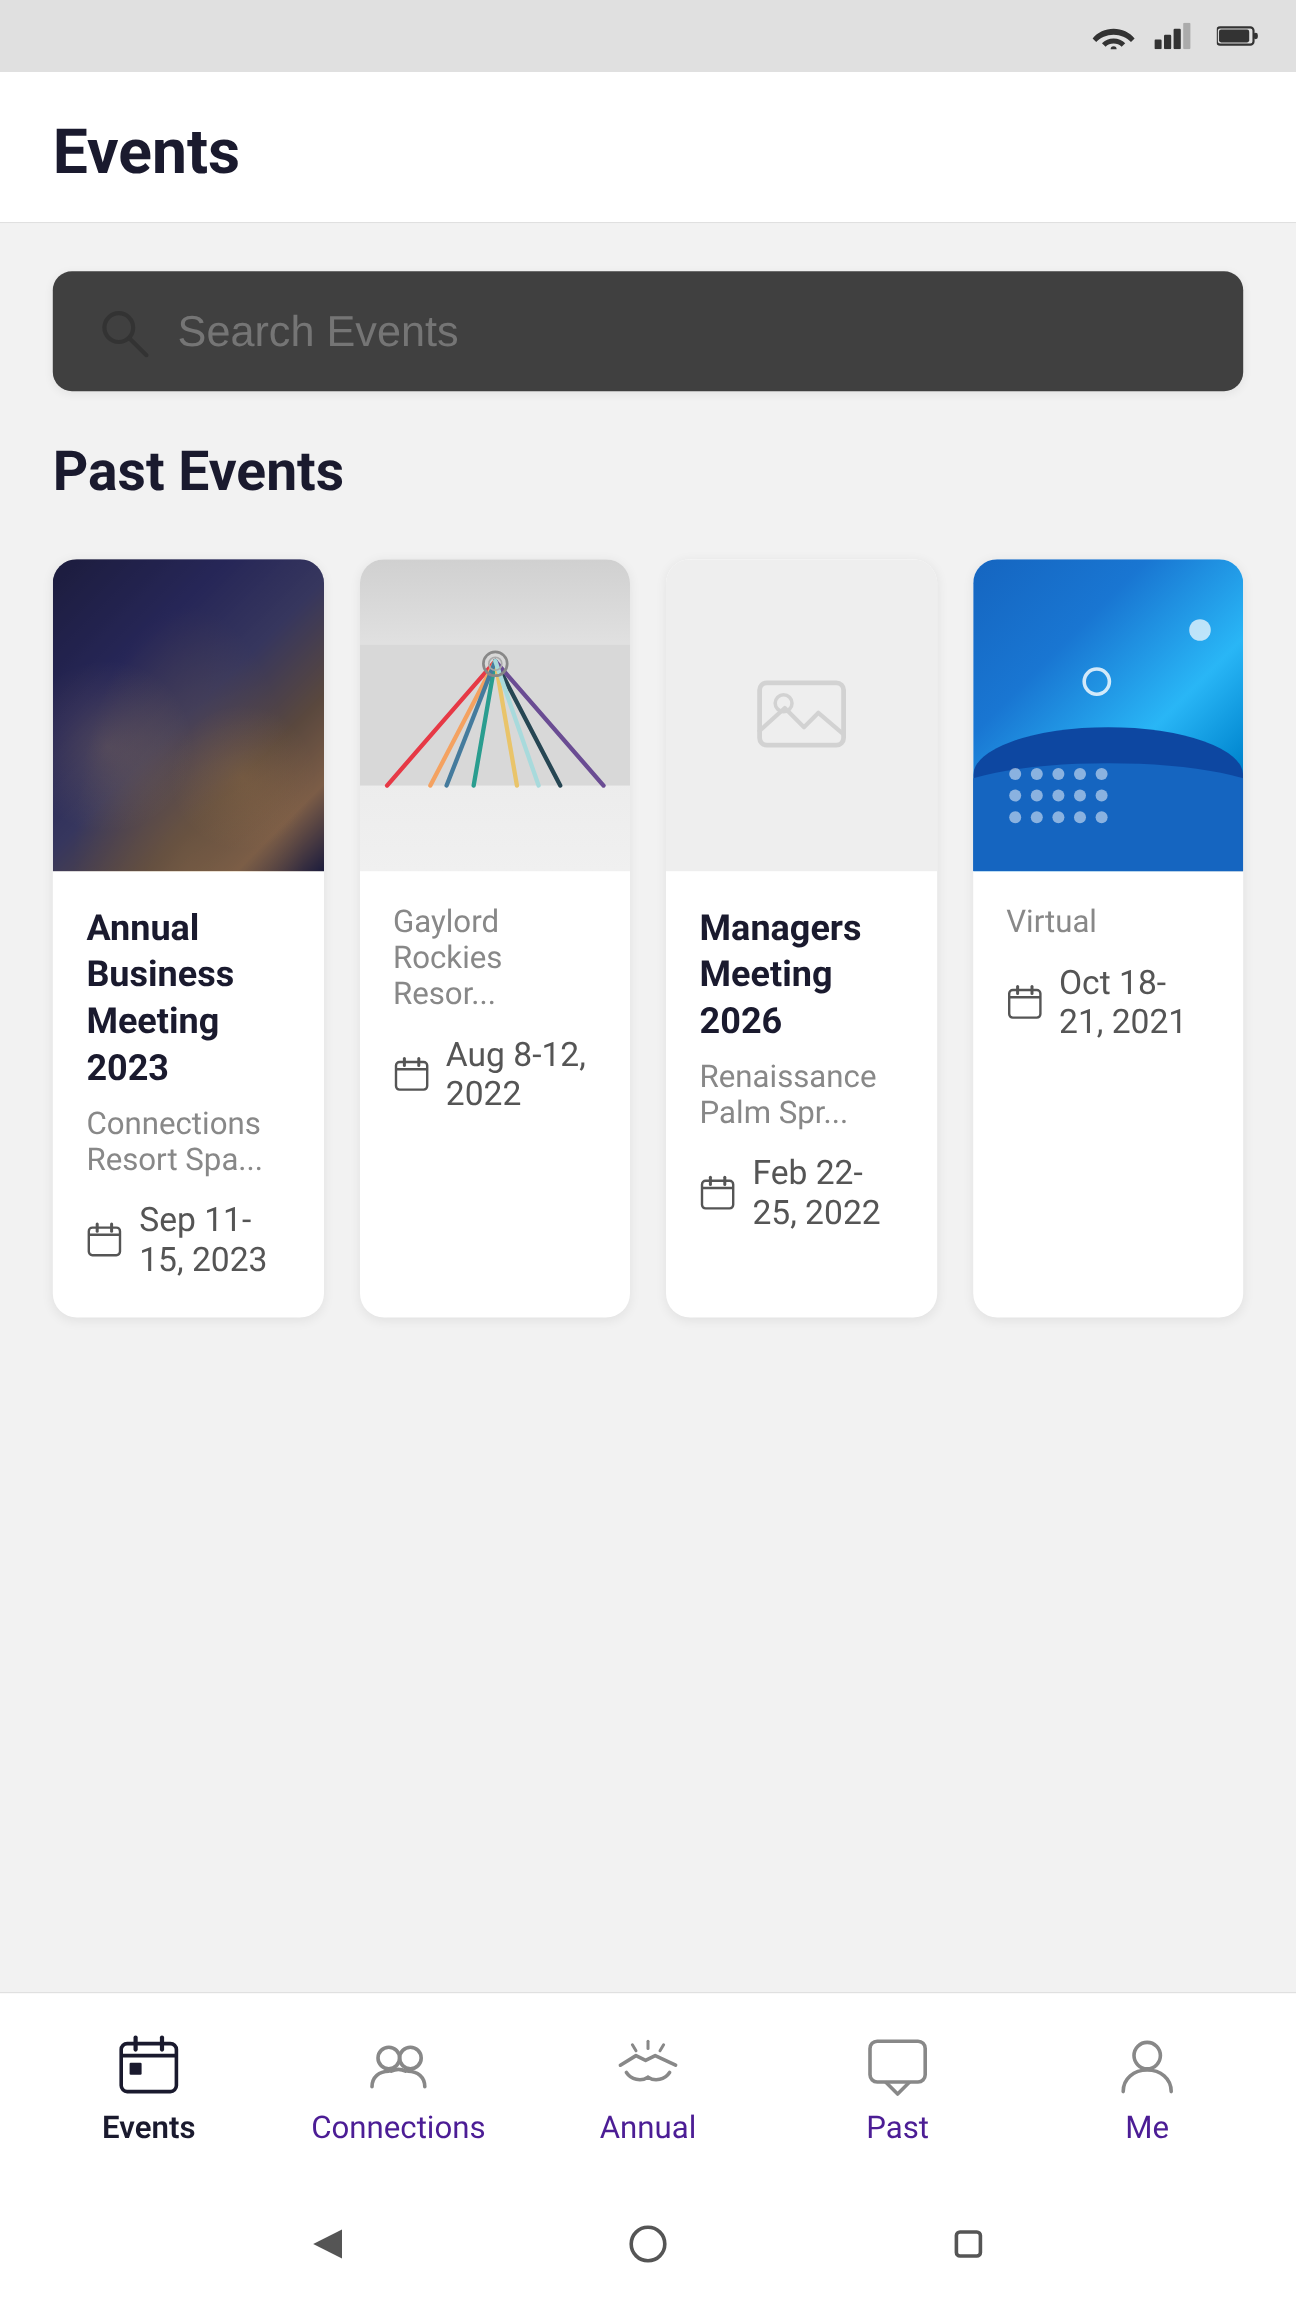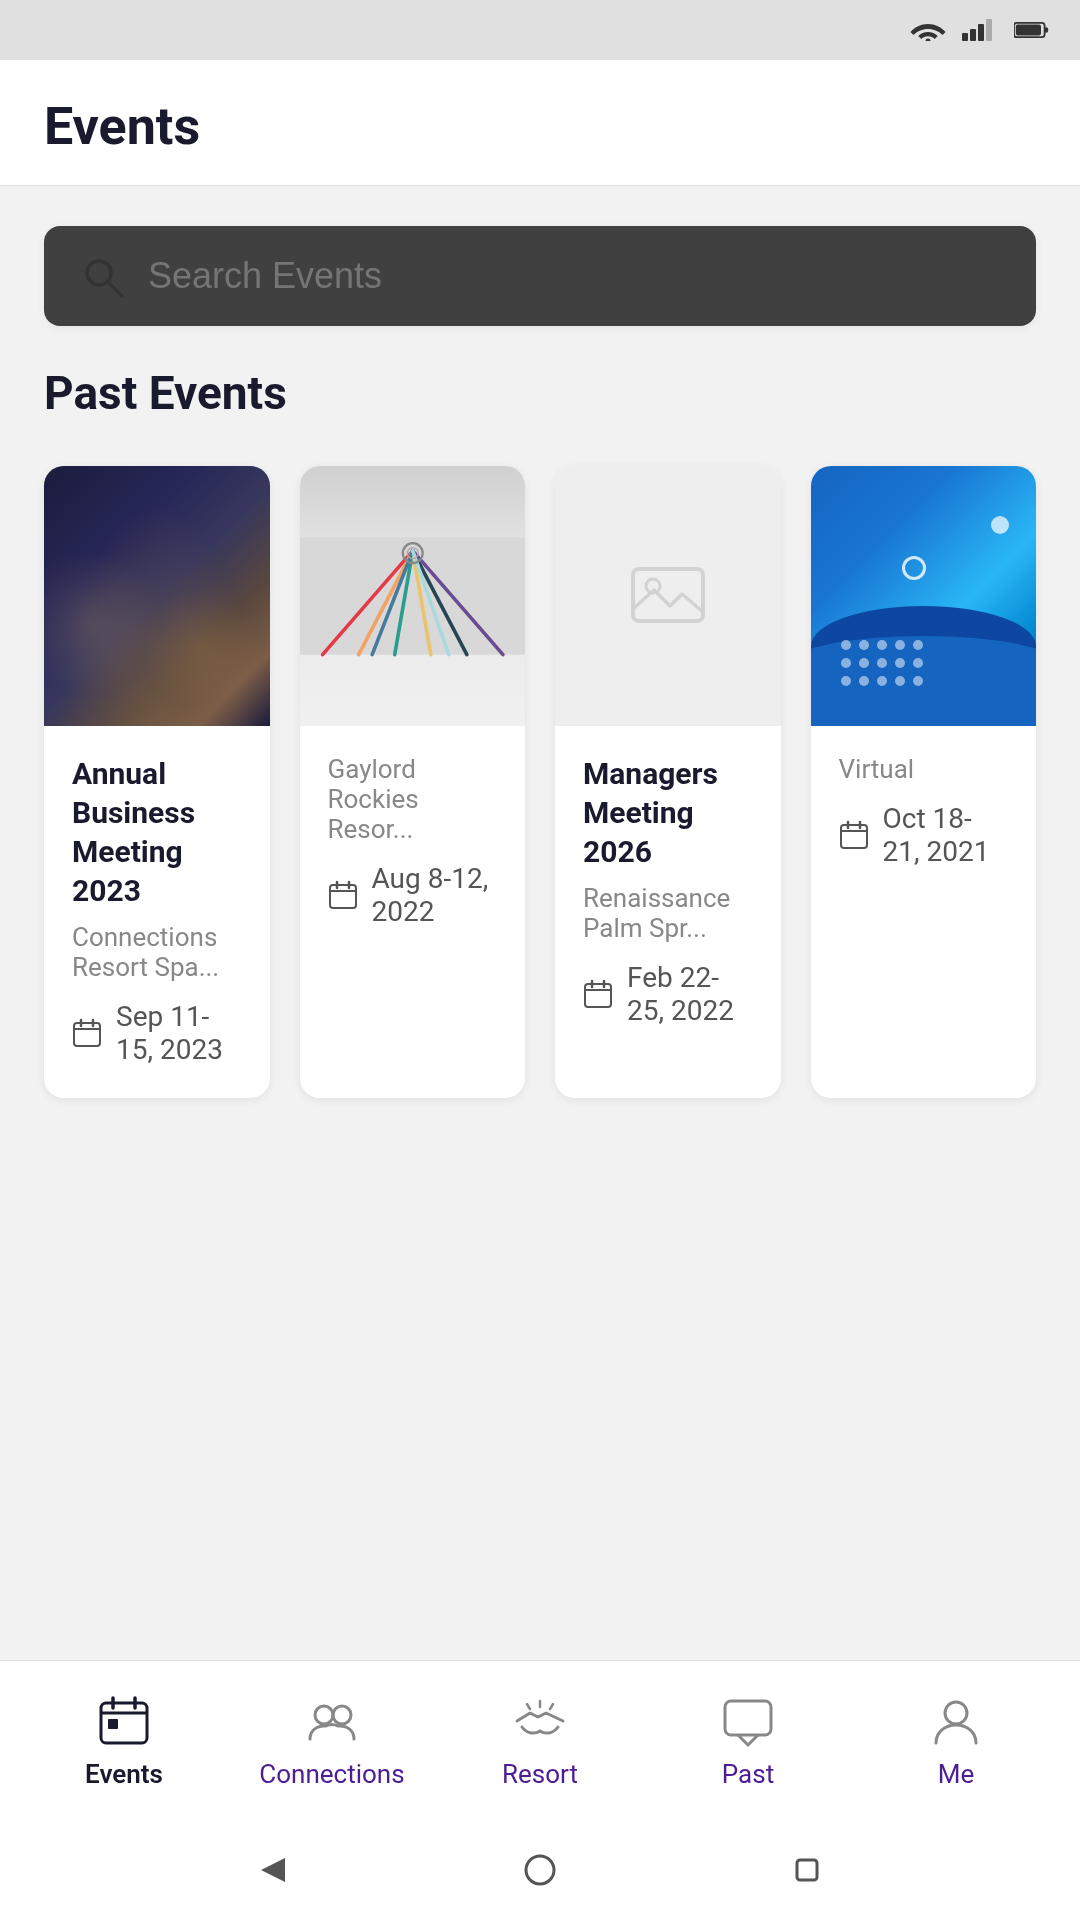--- a/index.html
+++ b/index.html
@@ -472,21 +472,21 @@
   <div class="nav-item">
     <svg class="nav-icon" viewBox="0 0 56 56" fill="none">
 
       <path d="M5 28 L18 20 L26 24 L34 20 L51 28" stroke="#888" stroke-width="3" stroke-linecap="round" stroke-linejoin="round" fill="none"></path>
       <path d="M10 34 C14 40 22 42 28 38 C34 42 42 40 46 34" stroke="#888" stroke-width="3" stroke-linecap="round" fill="none"></path>
 
       <line x1="28" y1="8" x2="28" y2="14" stroke="#888" stroke-width="2.5" stroke-linecap="round"></line>
       <line x1="15" y1="11" x2="18" y2="16" stroke="#888" stroke-width="2.5" stroke-linecap="round"></line>
       <line x1="41" y1="11" x2="38" y2="16" stroke="#888" stroke-width="2.5" stroke-linecap="round"></line>
     </svg>
-    <span class="nav-label">Resort</span>
+    <span class="nav-label">Annual</span>
   </div>
 
   <div class="nav-item">
     <svg class="nav-icon" viewBox="0 0 56 56" fill="none">
       <rect x="5" y="8" width="46" height="34" rx="6" stroke="#888" stroke-width="3" fill="none"></rect>
       <polyline points="18,42 28,52 38,42" stroke="#888" stroke-width="3" stroke-linejoin="round" fill="none"></polyline>
     </svg>
     <span class="nav-label">Past</span>
   </div>
 

